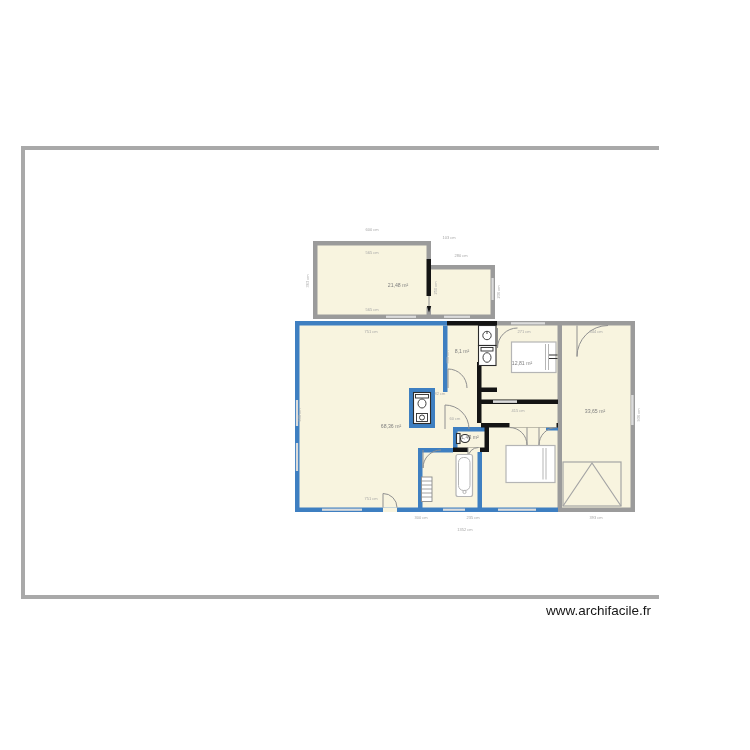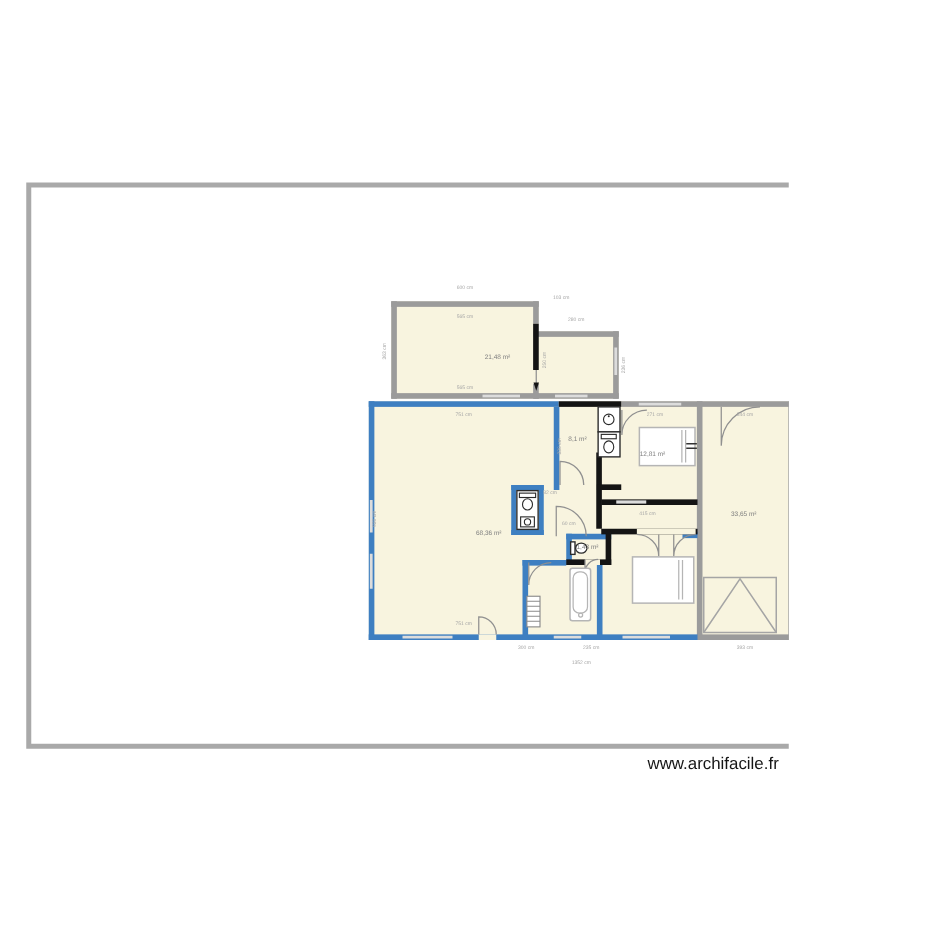--- a/index.html
+++ b/index.html
@@ -1,17 +1,17 @@
 <!DOCTYPE html>
 <html><head>
 <meta charset="utf-8">
 <style>
   html,body{margin:0;padding:0;background:#fff;}
   .stage{position:relative;width:631px;height:750px;background:#ffffff;overflow:hidden;
-         font-family:"Liberation Sans",sans-serif;}
+         font-family:"Liberation Sans",sans-serif;padding-left:28px;}
   .property{position:absolute;left:21px;top:146px;width:707px;height:453px;
             border:4px solid #a9a9a9;box-sizing:border-box;background:#ffffff;}
   .plan-svg{position:absolute;left:0;top:0;}
   .watermark{position:absolute;right:8px;top:603px;font-size:13.5px;color:#161616;}
   text{font-family:"Liberation Sans",sans-serif;}
   .fill{fill:#f8f4df;}
   .wg{fill:#9b9b9b;} .wb{fill:#3e7fc1;} .wk{fill:#141414;}
   .ww{fill:#dcdcdc;} .gap{fill:#f8f4df;}
   .door{fill:none;stroke:#909090;stroke-width:1;}
   .furn{fill:#ffffff;stroke:#b5b5b5;stroke-width:1.2;}

